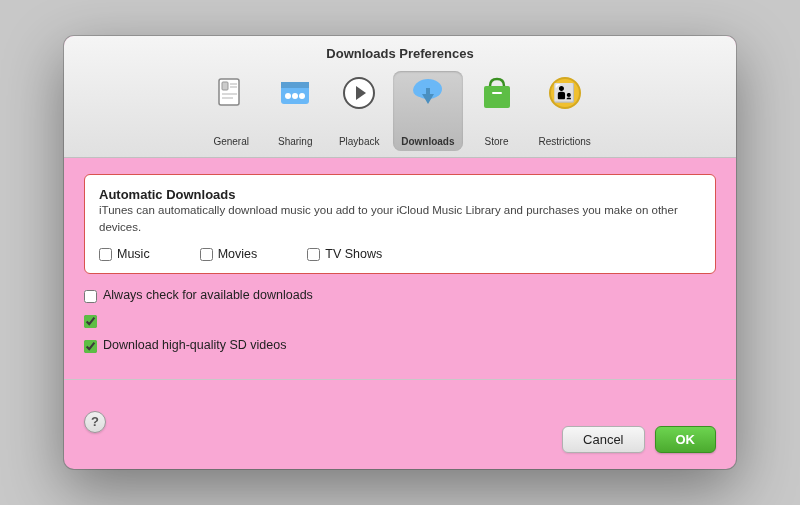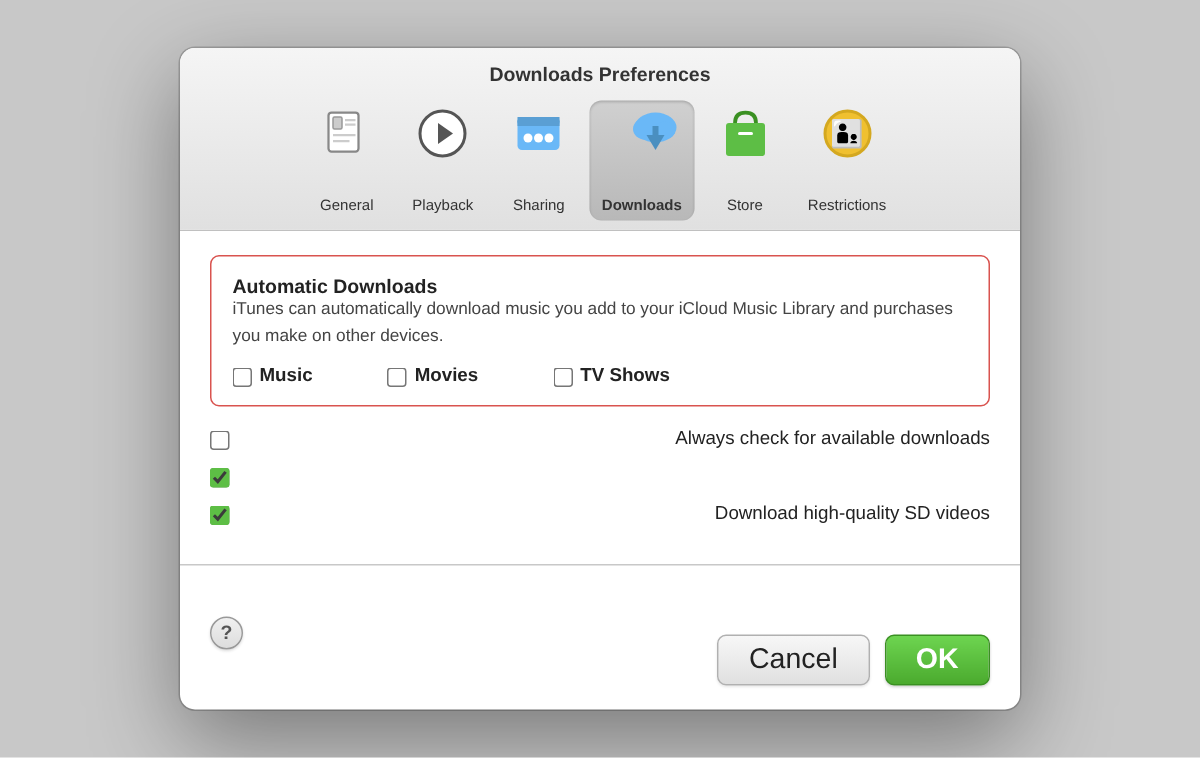--- a/index.html
+++ b/index.html
@@ -9,24 +9,24 @@
       background: #c8c8c8;
       display: flex;
       justify-content: center;
       align-items: center;
       width: 800px;
       height: 505px;
       overflow: hidden;
     }
 
     .window {
-      background: #ffffff;
+      background: #f9a8d4;
       border-radius: 10px;
       box-shadow: 0 20px 60px rgba(0,0,0,0.4), 0 0 0 1px rgba(0,0,0,0.2);
-      width: 560px;
+      width: 672px;
       min-height: 400px;
       display: flex;
       flex-direction: column;
     }
 
     .titlebar {
       background: linear-gradient(to bottom, #f5f5f5, #e0e0e0);
       border-radius: 10px 10px 0 0;
       padding: 10px 0 6px 0;
       text-align: center;
@@ -53,21 +53,20 @@
       align-items: center;
       padding: 4px 8px;
       border-radius: 8px;
       cursor: pointer;
       min-width: 60px;
     }
 
     .toolbar-item.active {
       background: linear-gradient(to bottom, #d0d0d0, #b8b8b8);
       box-shadow: inset 0 1px 2px rgba(0,0,0,0.2);
-      align-items: flex-end;
     }
 
     .toolbar-icon {
       width: 36px;
       height: 36px;
       display: flex;
       align-items: center;
       justify-content: center;
       margin-bottom: 2px;
     }
@@ -117,29 +116,27 @@
 
     .check-item {
       display: flex;
       align-items: center;
       gap: 5px;
     }
 
     .check-item label {
       font-size: 12.5px;
       color: #222;
-      font-weight: bold;
     }
 
     .option-row {
       display: flex;
       align-items: flex-start;
       gap: 6px;
       margin-bottom: 10px;
-      justify-content: space-between;
     }
 
     .option-row .option-text {
       display: flex;
       flex-direction: column;
     }
 
     .option-main {
       font-size: 12.5px;
       color: #222;
@@ -186,21 +183,21 @@
     }
 
     .footer-right {
       display: flex;
       gap: 10px;
     }
 
     .btn {
       padding: 5px 20px;
       border-radius: 6px;
-      font-size: 19px;
+      font-size: 13px;
       cursor: pointer;
       border: none;
       font-family: inherit;
       margin-top: 36px;
     }
 
     .btn-cancel {
       background: linear-gradient(to bottom, #f7f7f7, #e0e0e0);
       border: 1px solid #b0b0b0;
       color: #222;
@@ -264,39 +261,39 @@
             <line x1="13" y1="9" x2="20" y2="9" stroke="#ccc" stroke-width="1.5"></line>
             <line x1="5" y1="16" x2="20" y2="16" stroke="#ccc" stroke-width="1.5"></line>
             <line x1="5" y1="20" x2="16" y2="20" stroke="#ccc" stroke-width="1.5"></line>
           </svg>
         </div>
         <span class="toolbar-label">General</span>
       </div>
 
       <div class="toolbar-item">
         <div class="toolbar-icon">
-          <div class="icon-playback"></div>
-        </div>
-        <span class="toolbar-label">Playback</span>
-      </div>
-
-      <div class="toolbar-item">
-        <div class="toolbar-icon">
           <svg width="34" height="34" viewBox="0 0 34 34" fill="none">
             <rect x="3" y="6" width="28" height="22" rx="3" fill="#6ab8f7"></rect>
             <rect x="3" y="6" width="28" height="6" rx="0" fill="#5a9fd4"></rect>
             <rect x="3" y="6" width="28" height="6" rx="3" fill="#5a9fd4"></rect>
             <circle cx="10" cy="20" r="3" fill="white"></circle>
             <circle cx="17" cy="20" r="3" fill="white"></circle>
             <circle cx="24" cy="20" r="3" fill="white"></circle>
           </svg>
         </div>
         <span class="toolbar-label">Sharing</span>
       </div>
 
+      <div class="toolbar-item">
+        <div class="toolbar-icon">
+          <div class="icon-playback"></div>
+        </div>
+        <span class="toolbar-label">Playback</span>
+      </div>
+
       <div class="toolbar-item active">
         <div class="toolbar-icon">
           <svg width="36" height="34" viewBox="0 0 36 34" fill="none">
             <ellipse cx="18" cy="13" rx="14" ry="10" fill="#6ab8f7"></ellipse>
             <ellipse cx="11" cy="14" rx="8" ry="7" fill="#6ab8f7"></ellipse>
             <ellipse cx="24" cy="15" rx="7" ry="6" fill="#6ab8f7"></ellipse>
             <rect x="12" y="12" width="12" height="8" fill="#6ab8f7"></rect>
             <polygon points="18,28 12,18 24,18" fill="#4a8fc0"></polygon>
             <rect x="16" y="12" width="4" height="12" fill="#4a8fc0"></rect>
           </svg>

